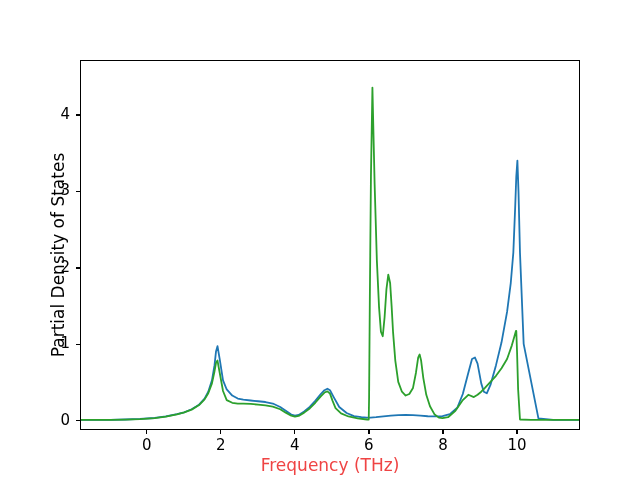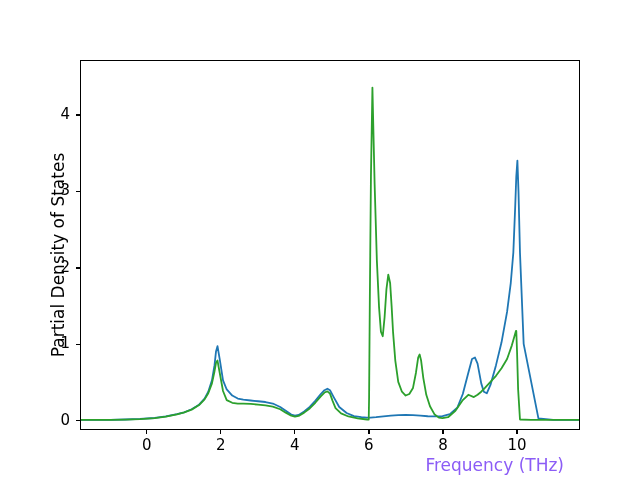--- a/index.html
+++ b/index.html
@@ -48,25 +48,25 @@
     left:16px;
     width:54px;
     text-align:right;
     font-size:15px;
     color:#000;
   }
 
   
   #xlabel{
     position:absolute;
-    left:64px;width:500px;
+    left:80px;width:500px;
     top:455px;
-    text-align:right;
+    text-align:center;
     font-size:17px;
-    color:#8b5cf6;
+    color:#ef4444;
   }
   #ylabel{
     position:absolute;
     left:-142px;
     top:245px;
     width:400px;
     text-align:center;
     font-size:17px;
     color:#000;
     transform:rotate(-90deg);

